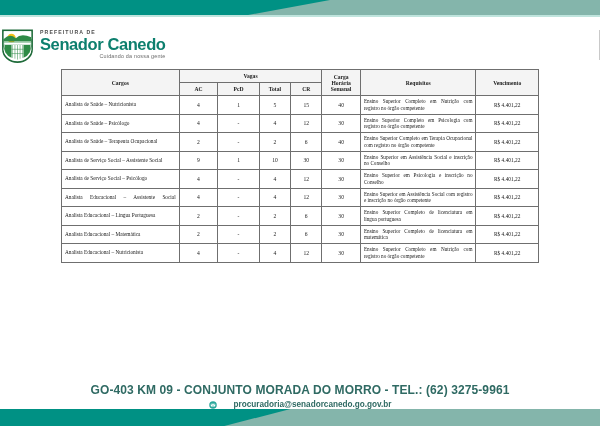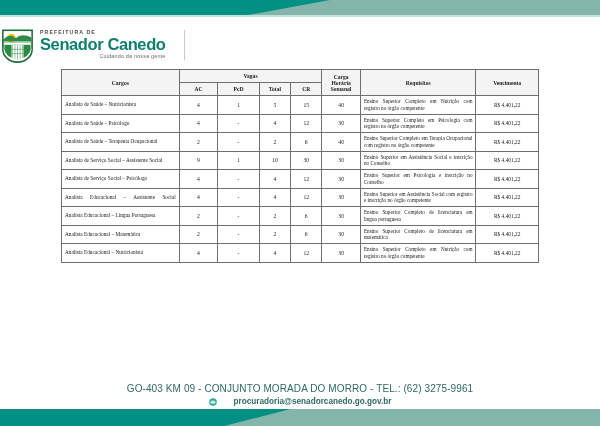--- a/index.html
+++ b/index.html
@@ -49,21 +49,21 @@
 
   
   .header {
     position: absolute;
     top: 22px;
     left: 0;
     width: 600px;
     height: 45px;
     display: flex;
     align-items: center;
-    justify-content: flex-start;
+    justify-content: space-between;
     gap: 18px;
   }
 
   .logo-pref { display: flex; align-items: center; gap: 5px; }
 
   .crest { width: 35px; height: 36px; flex: none; }
 
   .pref-text { line-height: 1; }
   .pref-kicker {
     font-family: "Liberation Sans", sans-serif;
@@ -177,22 +177,22 @@
   
   .footer {
     position: absolute;
     top: 383px;
     left: 0;
     width: 600px;
     text-align: center;
     font-family: "Liberation Sans", sans-serif;
   }
   .footer-addr {
-    font-size: 10px;
-    font-weight: normal;
+    font-size: 12px;
+    font-weight: bold;
     color: #2f6a63;
     letter-spacing: 0.1px;
   }
   .footer-mail {
     margin-top: 3px;
     font-size: 8.2px;
     font-weight: bold;
     color: #2f6a63;
     display: flex;
     align-items: center;

